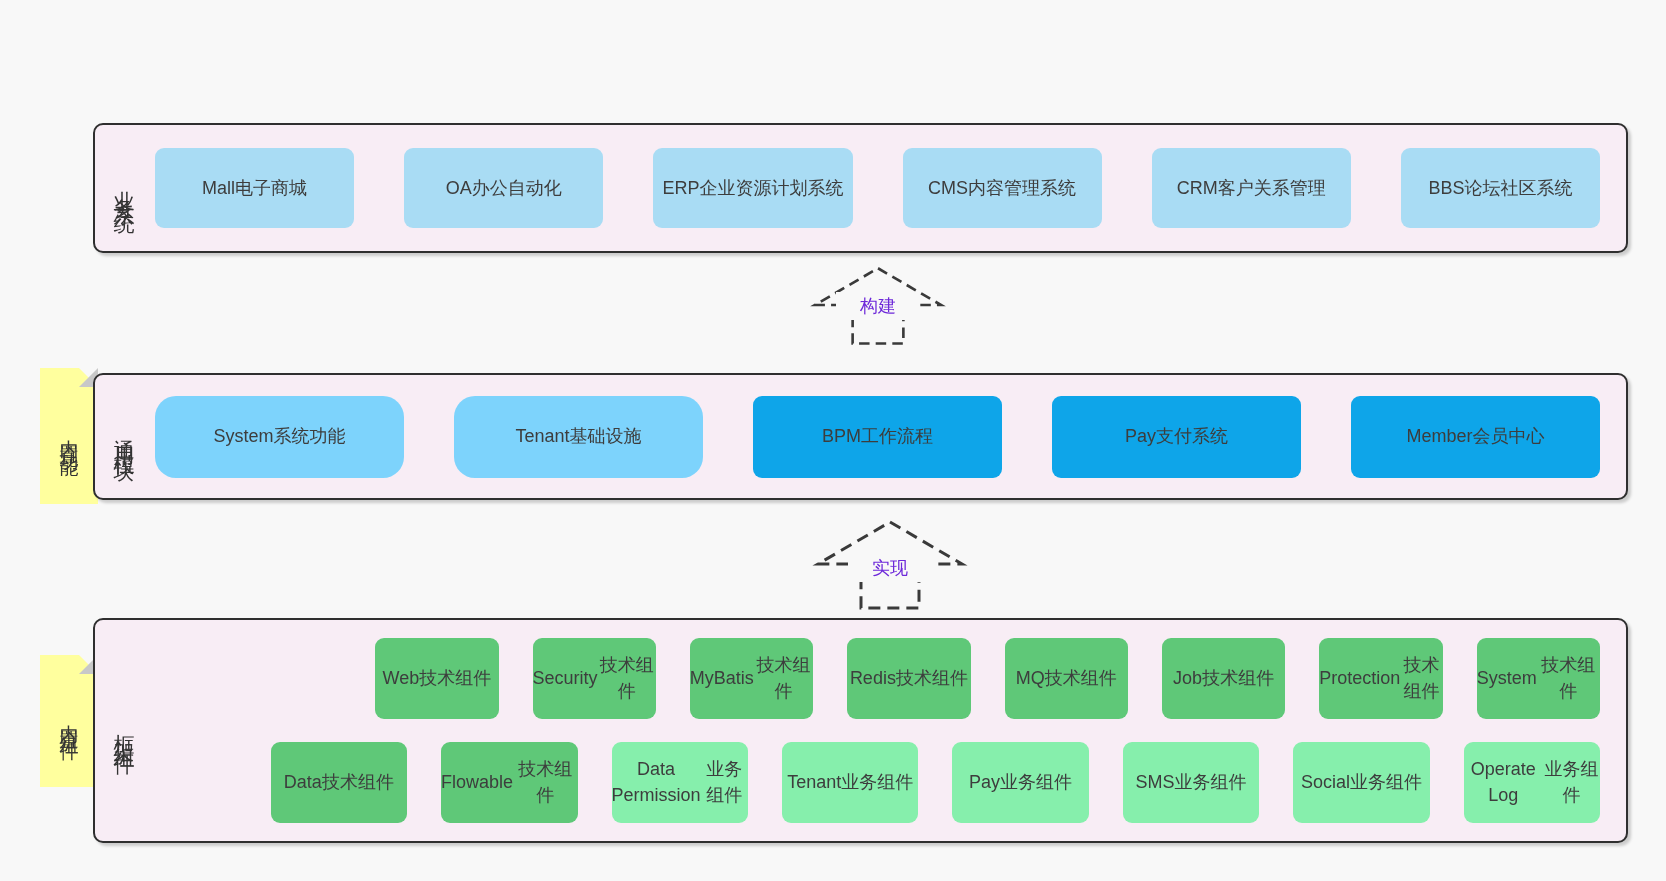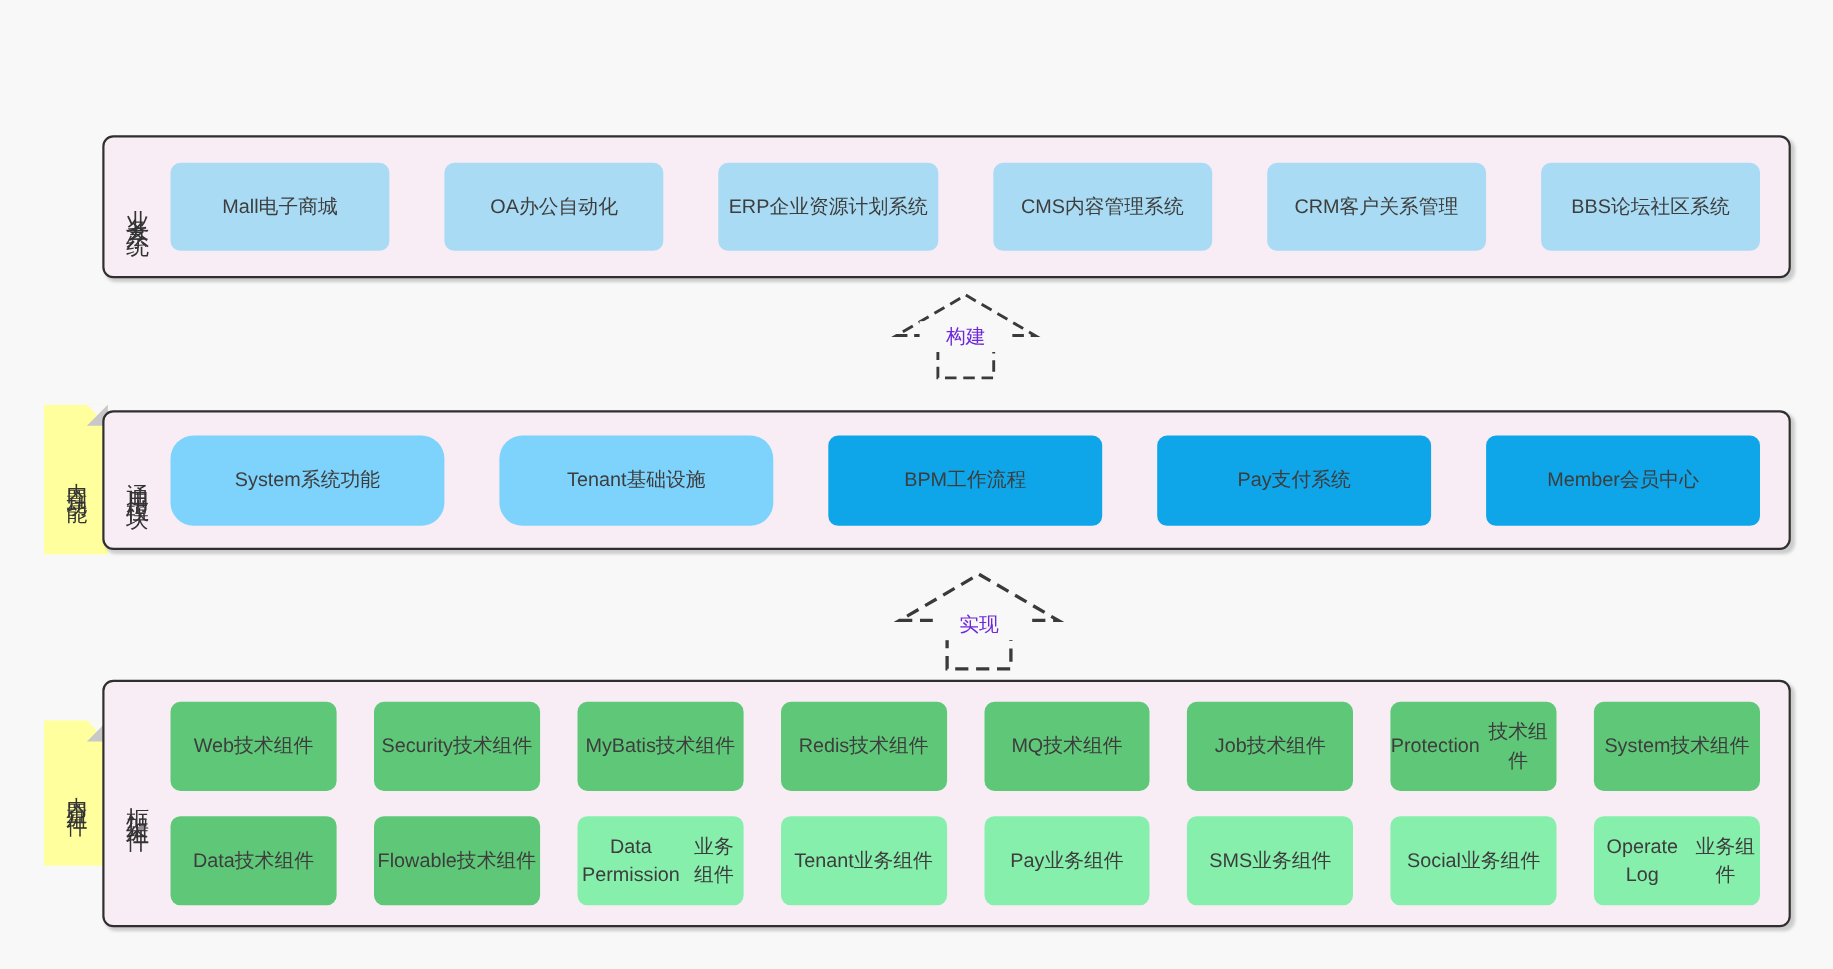--- a/index.html
+++ b/index.html
@@ -24,20 +24,21 @@
     writing-mode:vertical-rl;text-orientation:upright;
     font-size:21px;letter-spacing:7px;color:#333;
   }
   .boxes-row{
     flex:1;display:flex;align-items:center;gap:50px;
     padding:0 26px 0 2px;
   }
   .boxes-grid{
     flex:1;display:flex;flex-direction:column;justify-content:center;gap:23px;
     padding:0 26px 0 2px;
+    align-items:flex-end;
   }
   .grid-row{display:flex;align-items:center;gap:34px;}
   
   .box{
     flex:1;height:80px;border-radius:9px;
     display:flex;flex-direction:row;align-items:center;justify-content:center;
     text-align:center;font-size:18px;line-height:1.5;color:#3d3d3d;
   }
   .section-middle .box{height:82px;}
   .grid-row .box{height:81px;font-size:18px;line-height:1.4;}

